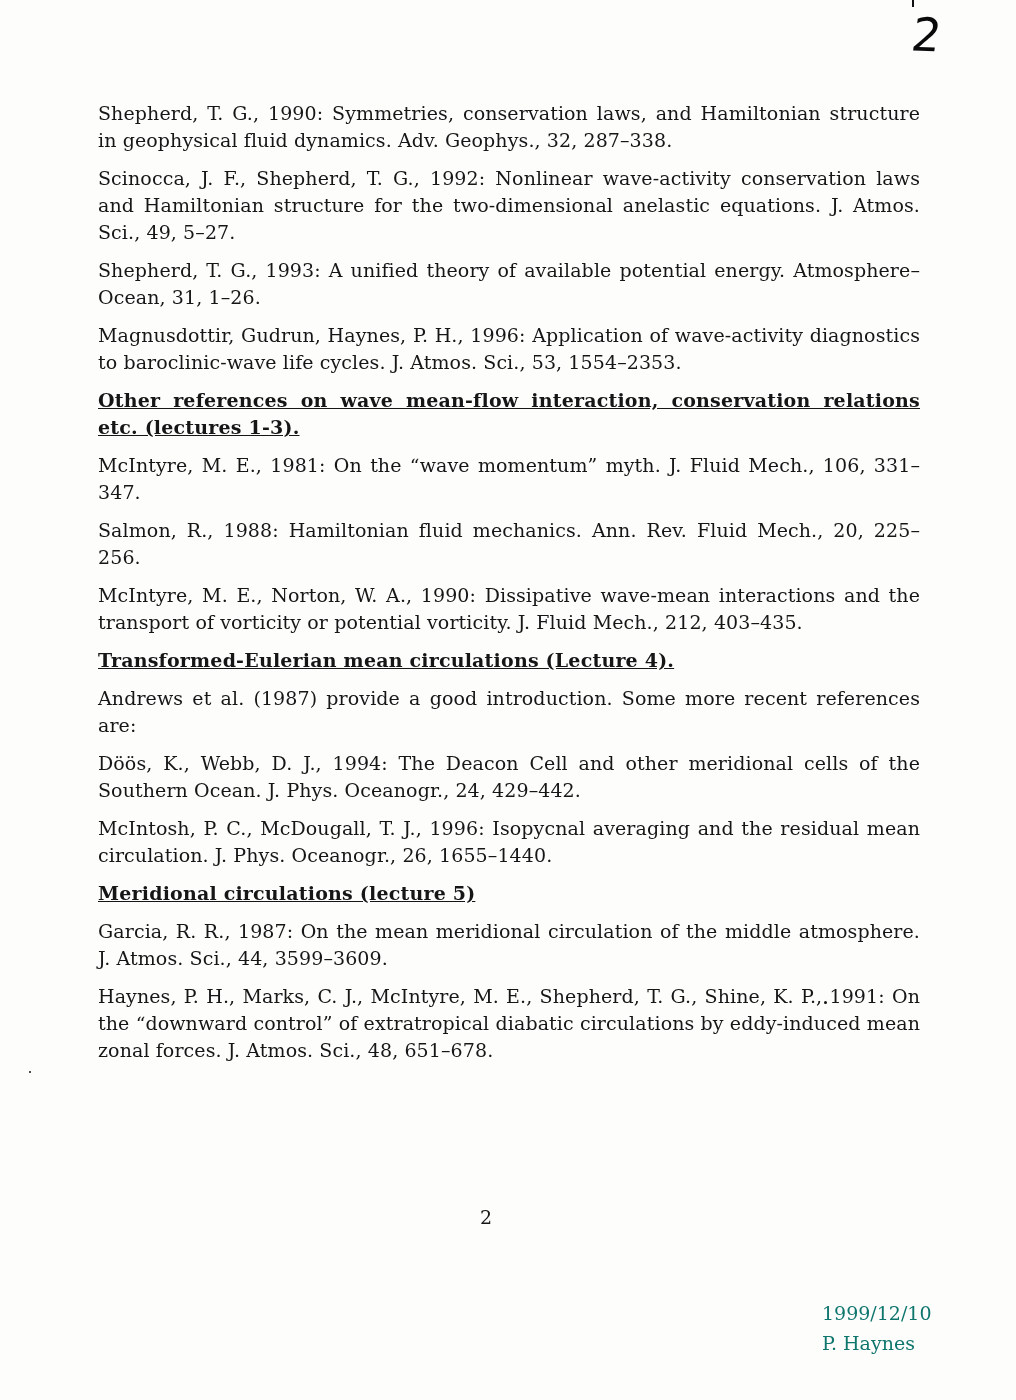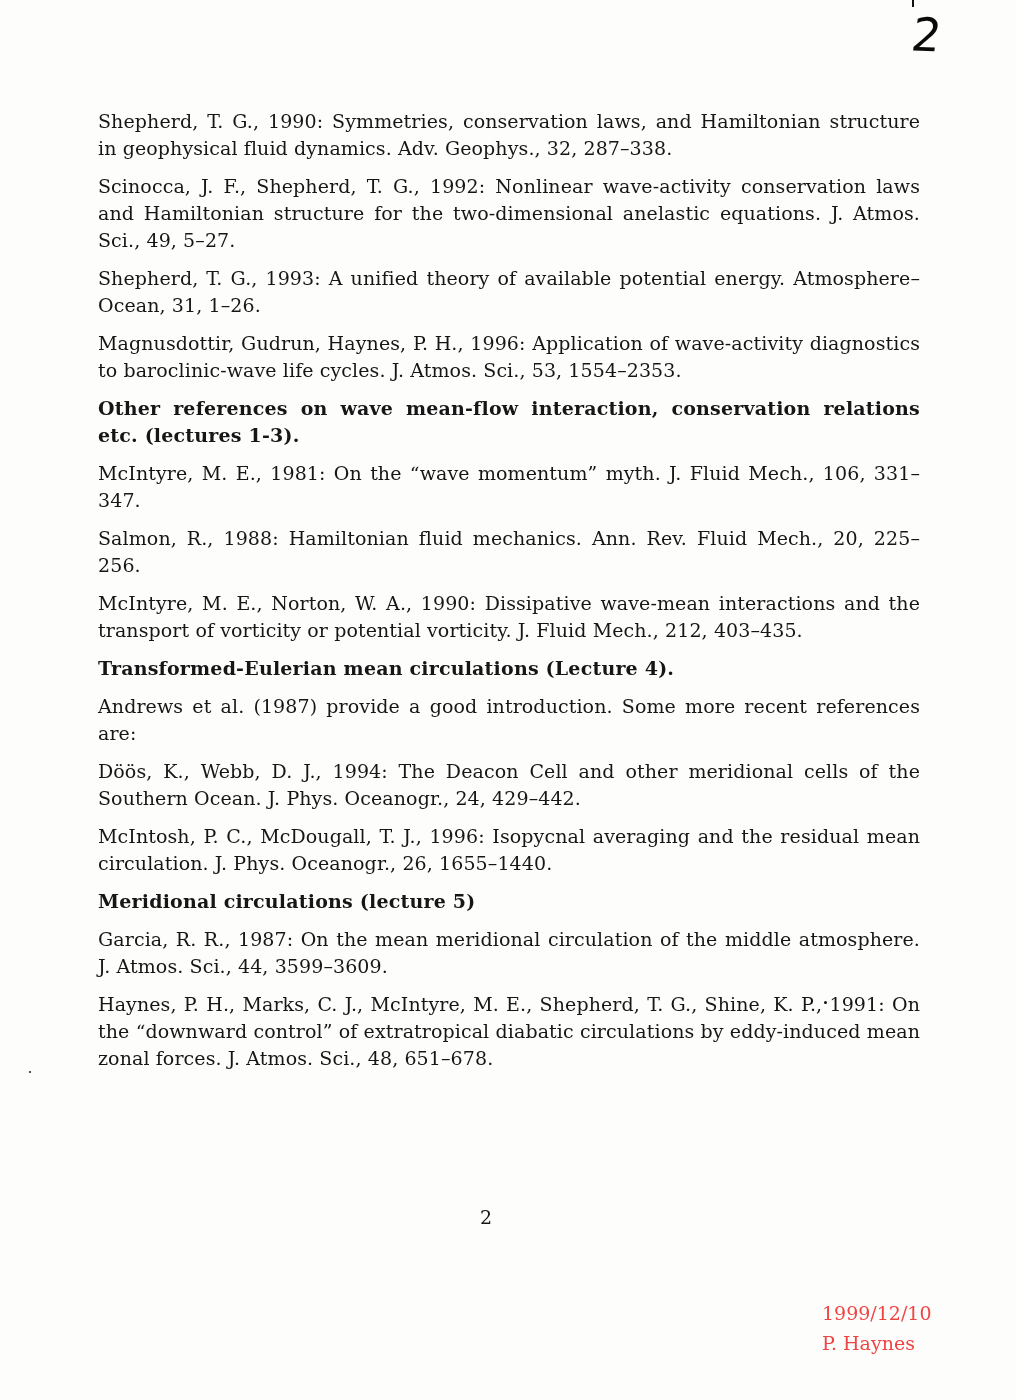--- a/index.html
+++ b/index.html
@@ -13,33 +13,34 @@
     height: 1400px;
     margin: 0 auto;
     background: #fdfdfc;
     overflow: hidden;
     font-family: "DejaVu Serif", "Liberation Serif", serif;
     color: #161616;
   }
   .text-column {
     position: absolute;
     left: 98px;
-    top: 108px;
+    top: 100px;
     width: 822px;
   }
   .text-column p {
     font-size: 19px;
     line-height: 27px;
     margin: 0 0 11px 0;
     text-align: justify;
     letter-spacing: 0.1px;
   }
   .text-column p.heading {
     font-weight: bold;
     letter-spacing: 0.2px;
+    text-decoration: underline;
   }
   .handwritten-number {
     position: absolute;
     left: 912px;
     top: 12px;
     font-family: "DejaVu Sans", sans-serif;
     font-size: 46px;
     font-weight: 400;
     color: #0a0a0a;
     transform: skewX(-6deg) rotate(2deg);
@@ -53,21 +54,21 @@
     text-align: center;
     font-size: 19px;
     color: #161616;
   }
   .footer-block {
     position: absolute;
     left: 822px;
     top: 1298px;
     font-size: 19px;
     line-height: 30px;
-    color: #ef4444;
+    color: #0f766e;
     white-space: nowrap;
   }
   .artifact {
     position: absolute;
     background: #111;
   }
   .artifact-tick   { left: 912px; top: 0;      width: 2px; height: 7px; }
   .artifact-speck  { left: 824px; top: 1001px; width: 3px; height: 3px; border-radius: 50%; }
   .artifact-dot    { left: 29px;  top: 1071px; width: 2px; height: 2px; border-radius: 50%; }
 </style>

